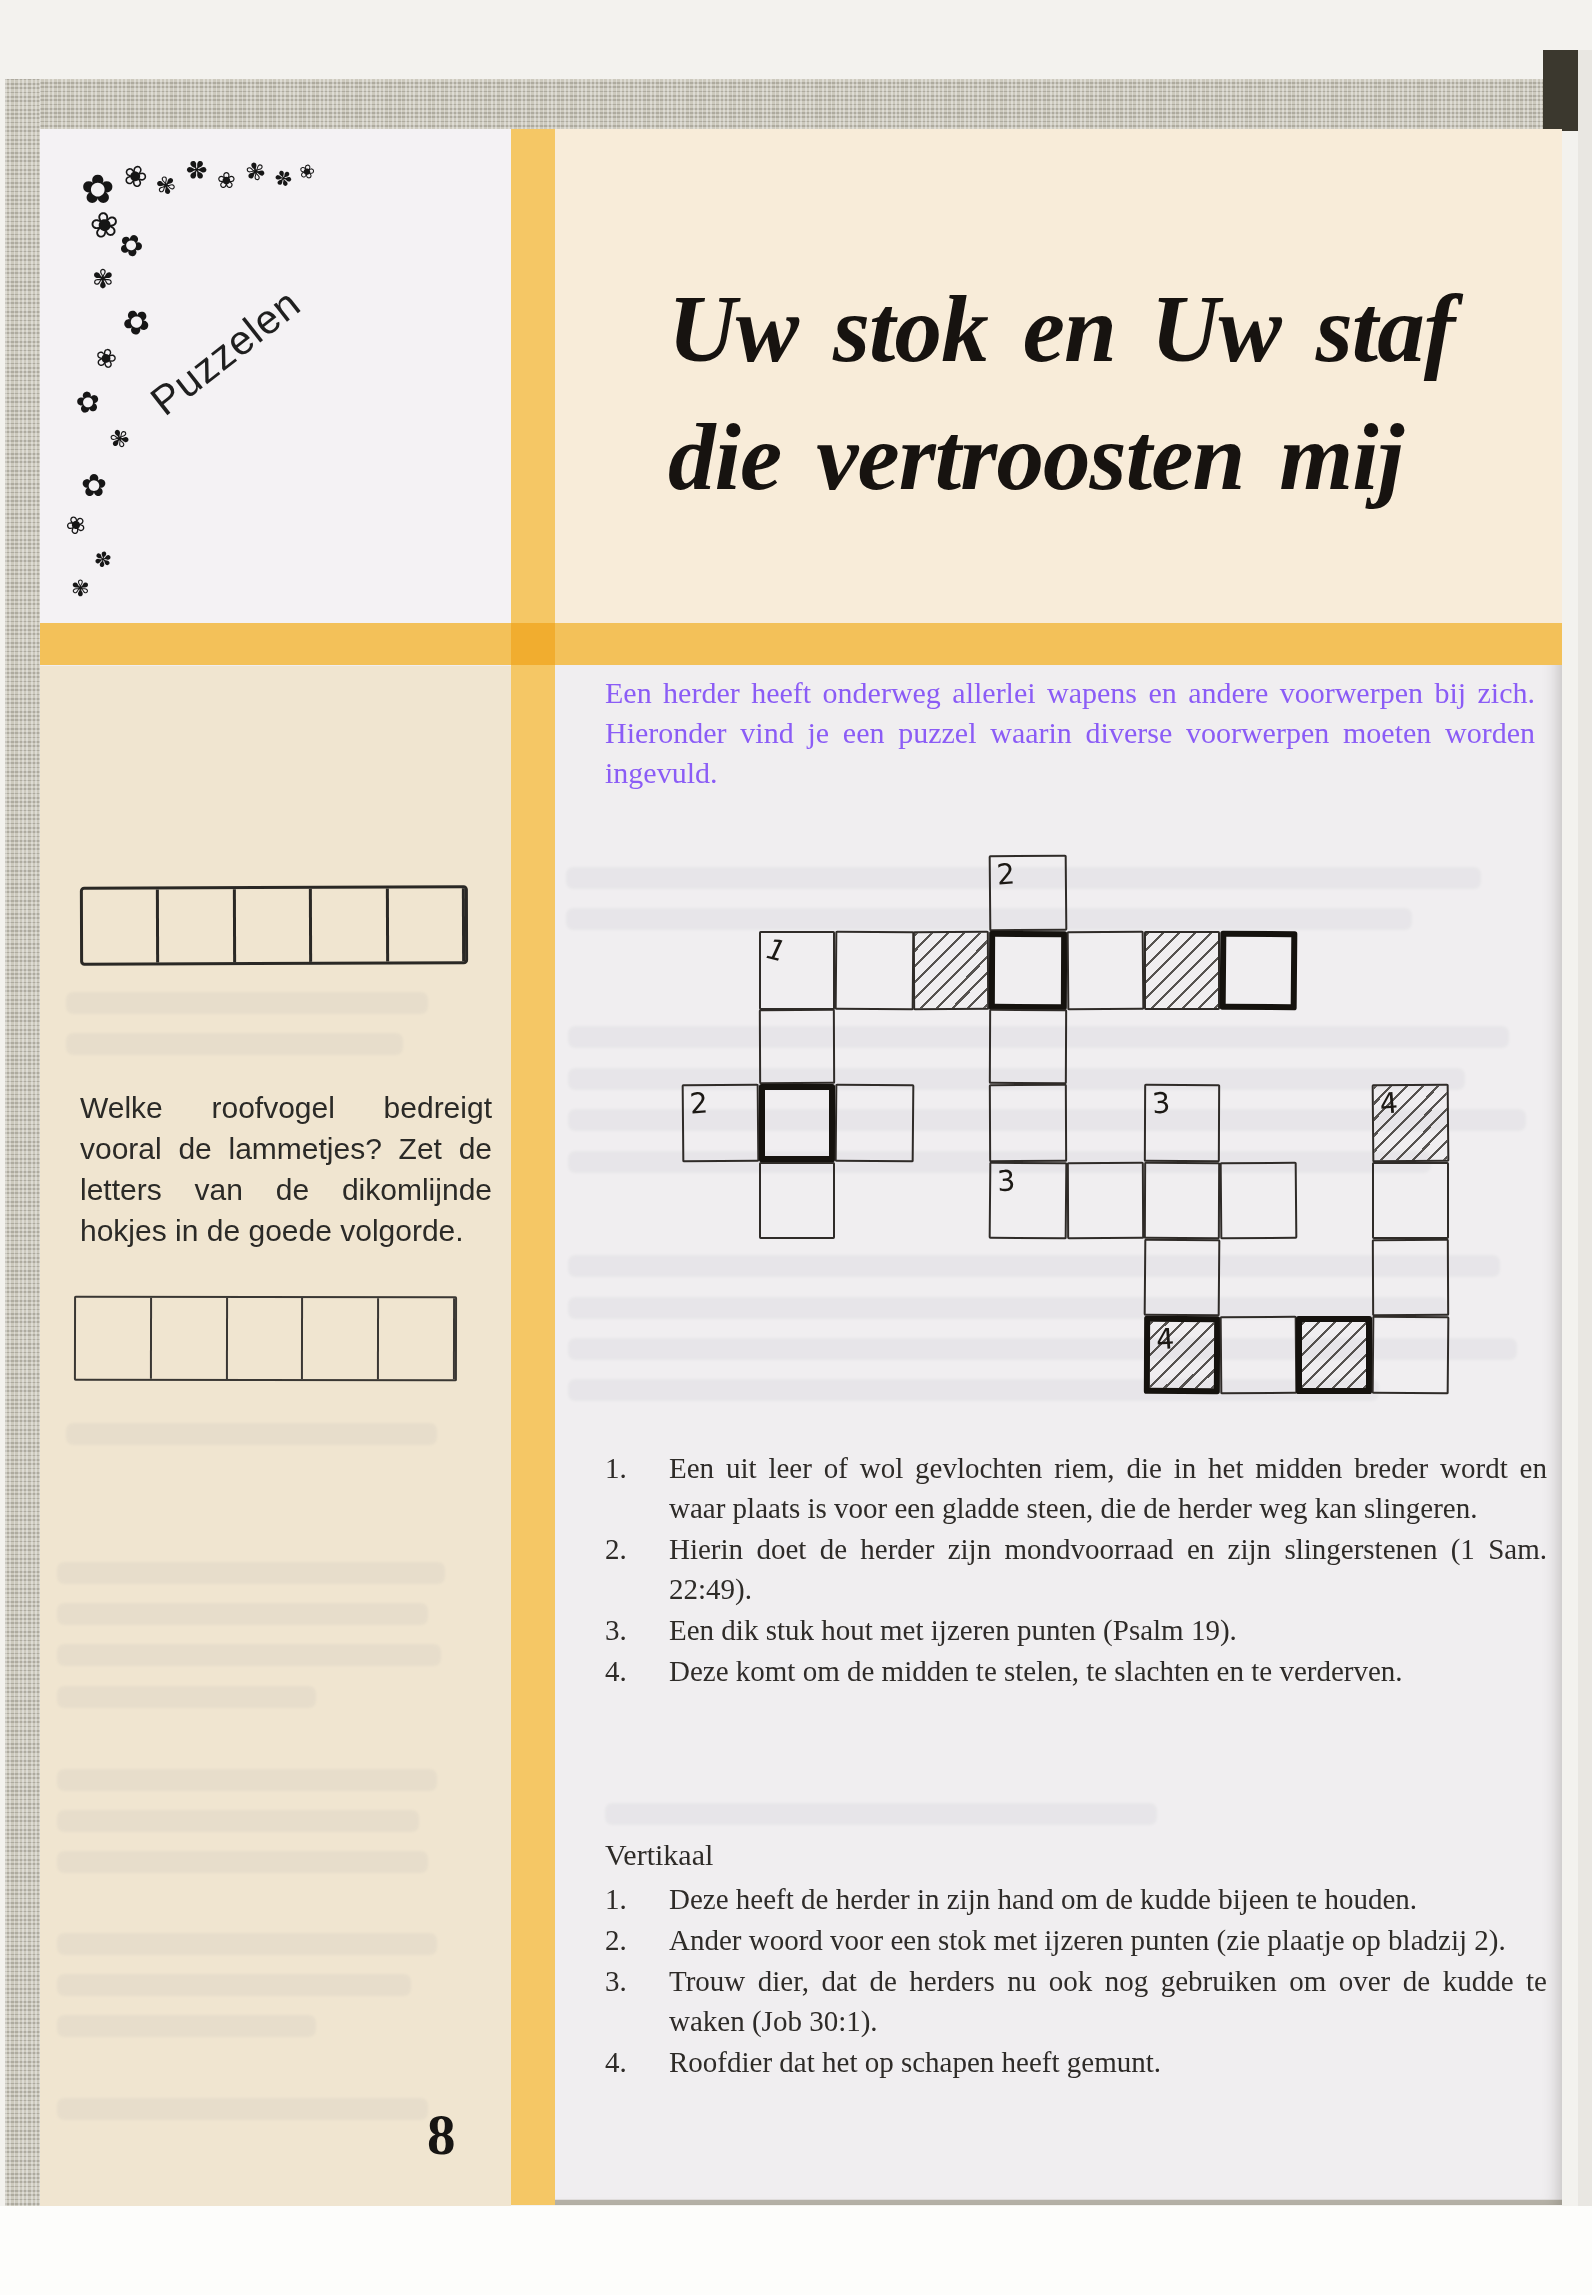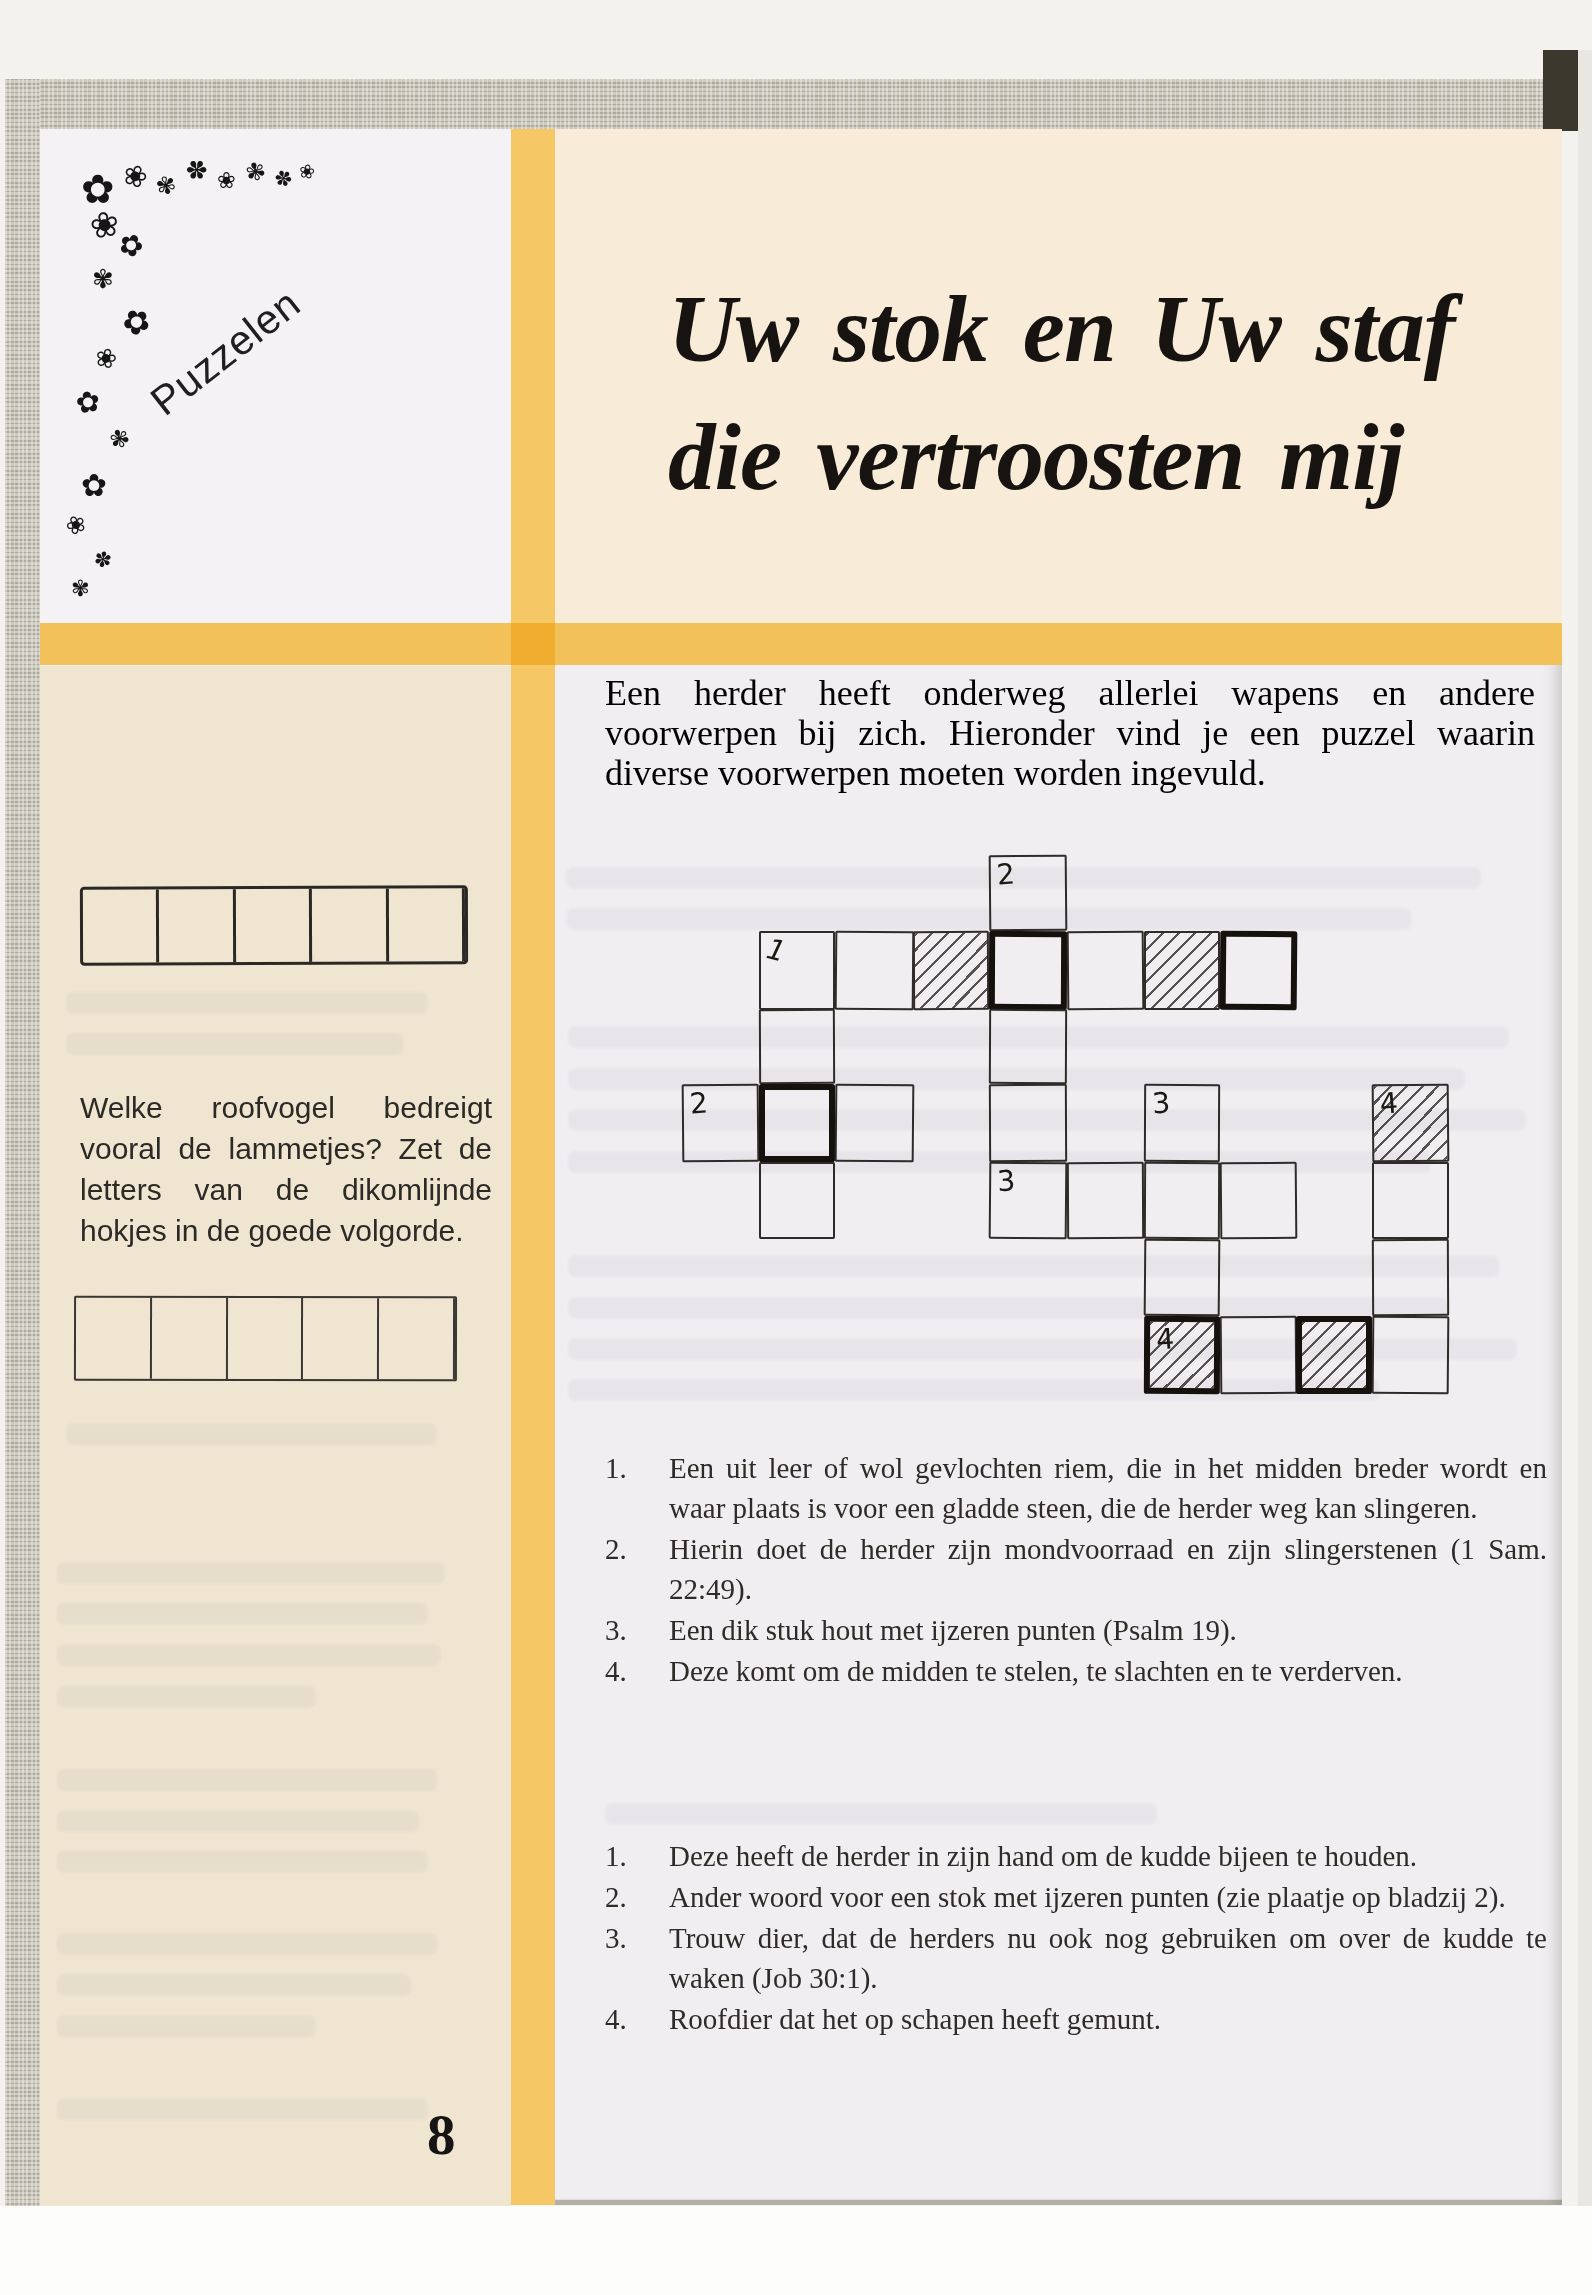--- a/index.html
+++ b/index.html
@@ -47,22 +47,22 @@
 
   
   .strip{position:absolute;display:flex;box-sizing:border-box;background:transparent;}
   #strip1{left:40px;top:757px;width:388px;height:79px;border:3px solid #2a2825;border-radius:4.3px;transform:rotate(-.2deg);}
   #strip1 .abox{flex:1;border-right:3px solid #2a2825;}
   #strip2{left:34px;top:1167px;width:383px;height:85px;border:2.2px solid #3a3733;border-radius:1.7px;transform:rotate(.1deg);}
   #strip2 .abox{flex:1;border-right:2.2px solid #3a3733;}
   .strip .abox:last-child{border-right:none;}
 
   
-  .intro{position:absolute;left:565px;top:544px;width:930px;font-size:36px;line-height:40px;
-     color:#000000;text-align:justify;}
+  .intro{position:absolute;left:565px;top:544px;width:930px;font-size:30px;line-height:40px;
+     color:#8b5cf6;text-align:justify;}
   .cluesec{position:absolute;left:565px;width:942px;color:#2e2b28;}
   #horiz{top:1319px;}
   #vert{top:1707px;}
   .clue-head{font-size:30px;line-height:38px;margin-bottom:5.2px;}
   .clue{display:flex;margin-bottom:0.9px;}
   .clue-num{width:64px;flex:0 0 64px;font-size:29px;line-height:40px;}
   .clue-text{flex:1;font-size:29px;line-height:40px;text-align:justify;}
 
   
   #crossword{position:absolute;left:0;top:0;}
@@ -231,20 +231,21 @@
             <span class="clue-text">Een dik stuk hout met ijzeren punten (Psalm 19).</span>
           </div>
           <div class="clue">
             <span class="clue-num">4.</span>
             <span class="clue-text">Deze komt om de midden te stelen, te slachten en te verderven.</span>
           </div>
         </div>
     </div>
 
     <div id="vert" class="cluesec">
+      <div class="clue-head">Vertikaal</div>
       <div>
           <div class="clue">
             <span class="clue-num">1.</span>
             <span class="clue-text">Deze heeft de herder in zijn hand om de kudde bijeen te houden.</span>
           </div>
           <div class="clue">
             <span class="clue-num">2.</span>
             <span class="clue-text">Ander woord voor een stok met ijzeren punten (zie plaatje op bladzij 2).</span>
           </div>
           <div class="clue">

